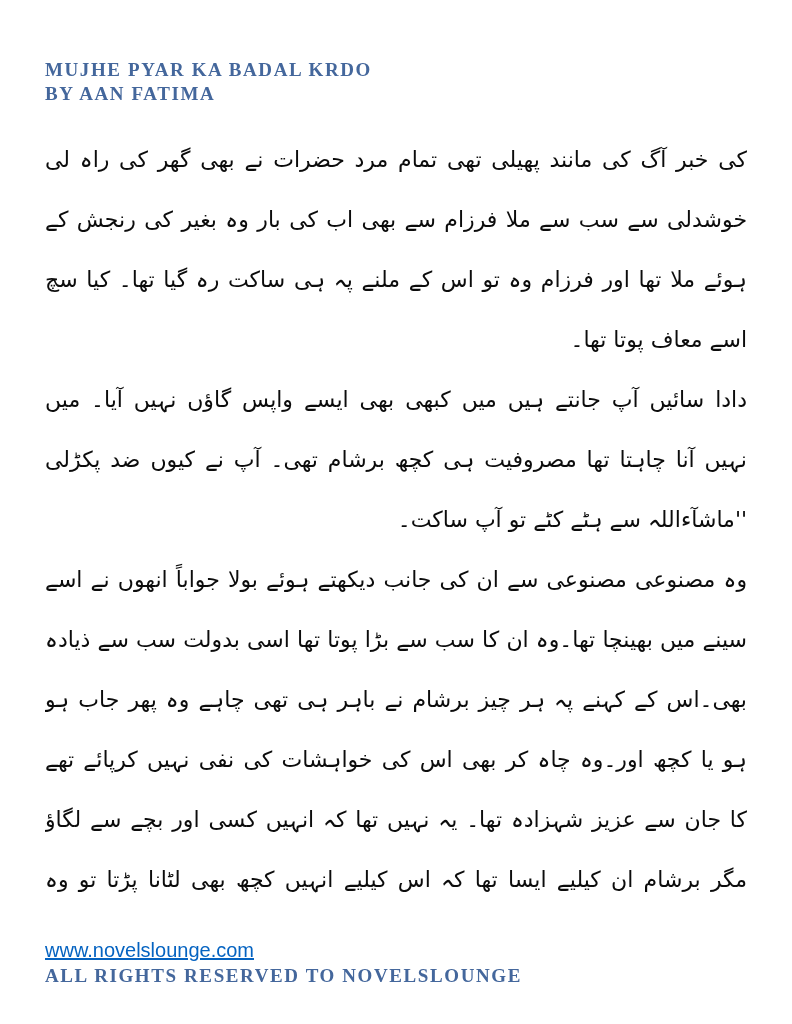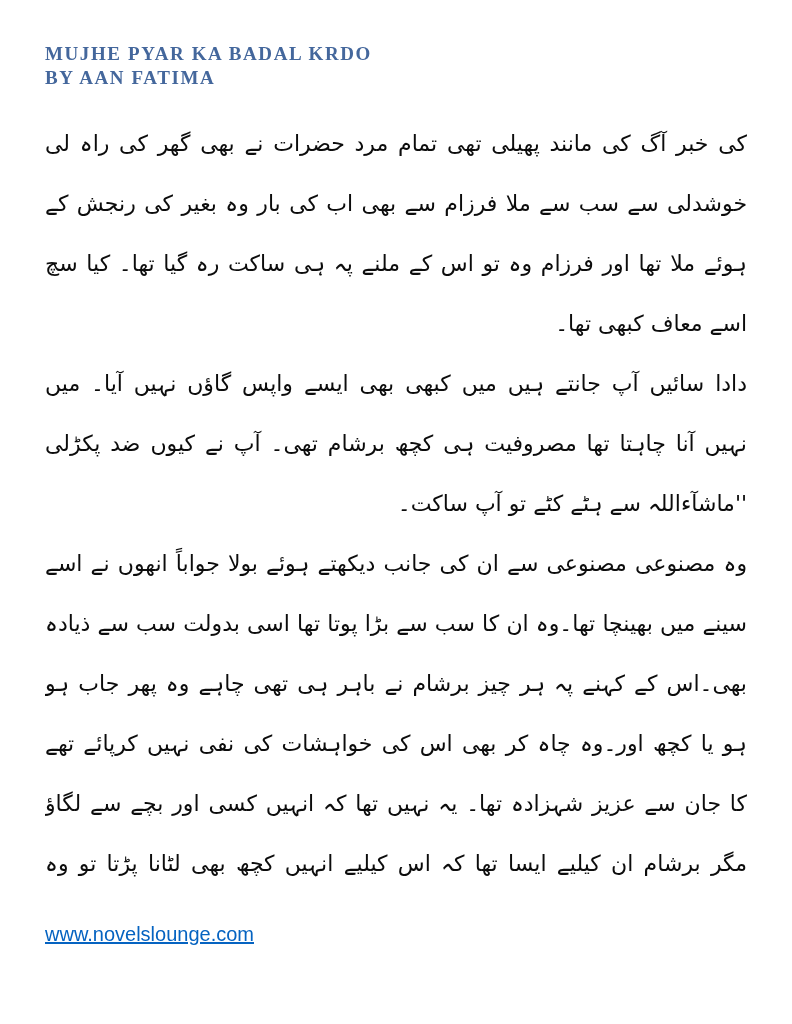--- a/index.html
+++ b/index.html
@@ -21,20 +21,21 @@
     height: 1024px;
     padding: 42px 45px 0 45px;
     position: relative;
   }
 
   
   .doc-header {
     display: flex;
     justify-content: space-between;
     align-items: flex-start;
+    margin-top: 16px;
   }
   .header-left .title,
   .header-left .author,
   .page-indicator,
   .rights {
     font-family: "Liberation Serif", serif;
     font-weight: bold;
     color: var(--accent);
     font-size: 19px;
     line-height: 24px;
@@ -90,29 +91,30 @@
     <div class="header-left">
       <div class="title">MUJHE PYAR KA BADAL KRDO</div>
       <div class="author">BY AAN FATIMA</div>
     </div>
   </header>
 
   <main class="body-text">
     <div class="line full">کی خبر آگ کی مانند پھیلی تھی تمام مرد حضرات نے بھی گھر کی راہ لی تھی۔ وہ</div>
     <div class="line full">خوشدلی سے سب سے ملا فرزام سے بھی اب کی بار وہ بغیر کی رنجش کے مسکراتے</div>
     <div class="line full">ہوئے ملا تھا اور فرزام وہ تو اس کے ملنے پہ ہی ساکت رہ گیا تھا۔ کیا سچ میں وہ</div>
-    <div class="line short">اسے معاف کبھی تھا۔</div>
+    <div class="line short">اسے معاف پوتا تھا۔</div>
     <div class="line full">دادا سائیں آپ جانتے ہیں میں کبھی بھی ایسے واپس گاؤں نہیں آیا۔ میں ابھی''</div>
     <div class="line full">نہیں آنا چاہتا تھا مصروفیت ہی کچھ برشام تھی۔ آپ نے کیوں ضد پکڑلی تھی</div>
     <div class="line short">''ماشآءاللہ سے ہٹے کٹے تو آپ ساکت۔</div>
     <div class="line full">وہ مصنوعی مصنوعی سے ان کی جانب دیکھتے ہوئے بولا جواباً انھوں نے اسے</div>
     <div class="line full">سینے میں بھینچا تھا۔وہ ان کا سب سے بڑا پوتا تھا اسی بدولت سب سے ذیادہ عزیز</div>
     <div class="line full">بھی۔اس کے کہنے پہ ہر چیز برشام نے باہر ہی تھی چاہے وہ پھر جاب ہو پڑھائی</div>
     <div class="line full">ہو یا کچھ اور۔وہ چاہ کر بھی اس کی خواہشات کی نفی نہیں کرپائے تھے کیونکہ وہ ان</div>
     <div class="line full">کا جان سے عزیز شہزادہ تھا۔ یہ نہیں تھا کہ انہیں کسی اور بچے سے لگاؤ نہیں تھا</div>
     <div class="line full">مگر برشام ان کیلیے ایسا تھا کہ اس کیلیے انہیں کچھ بھی لٹانا پڑتا تو وہ کبھی دریغ نا</div>
   </main>
 
   <footer class="doc-footer">
     <a class="site-link">www.novelslounge.com</a>
+    <div class="rights">ALL RIGHTS RESERVED TO NOVELSLOUNGE</div>
   </footer>
 
 </div>
 
 </body></html>

